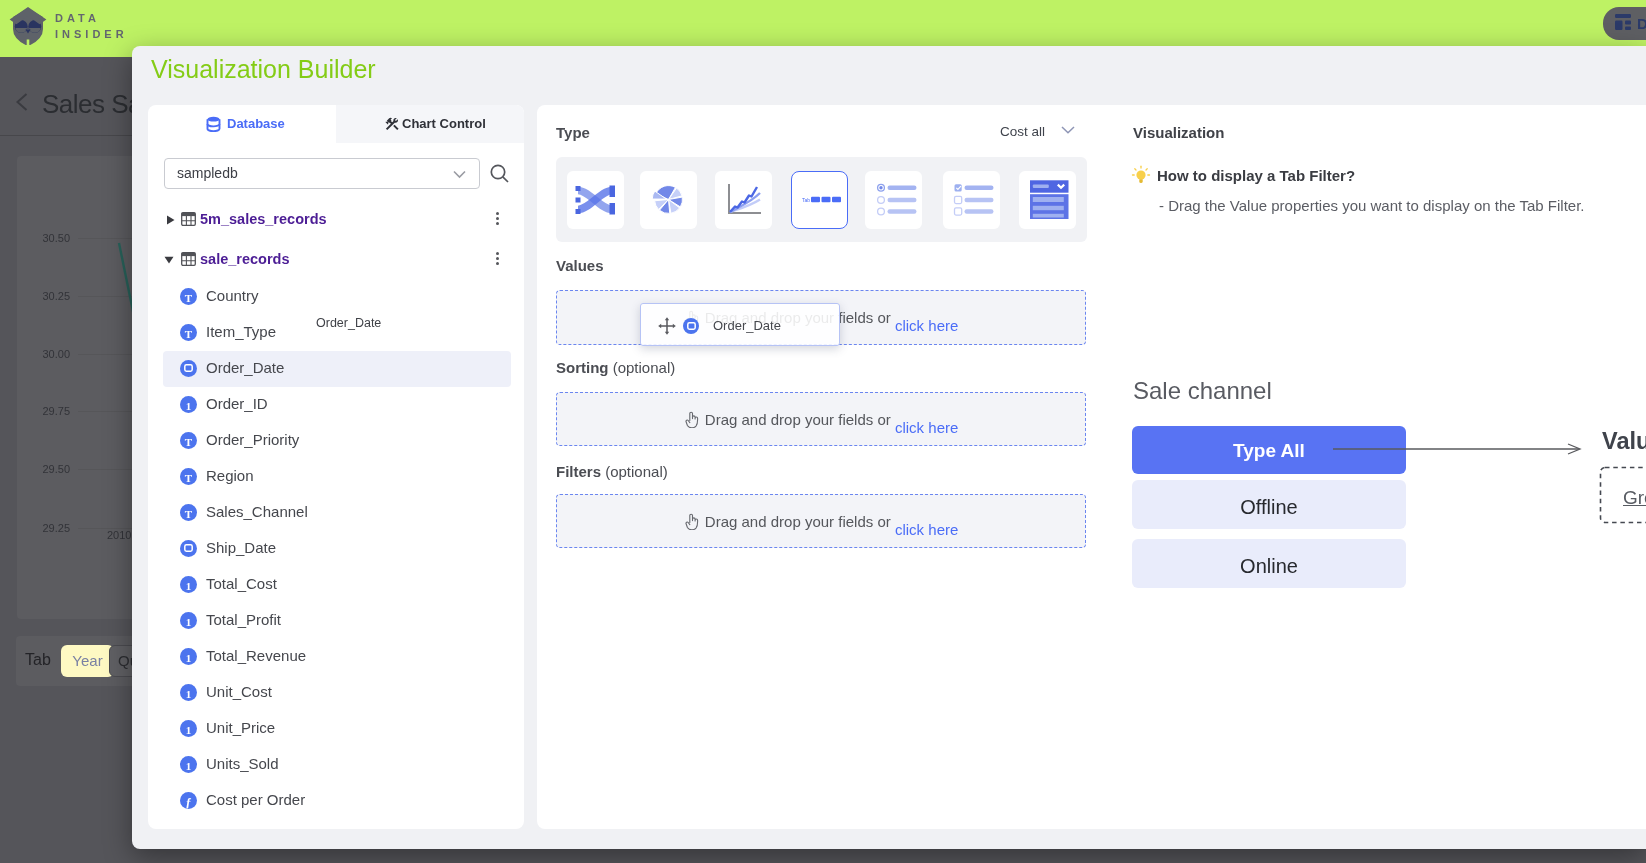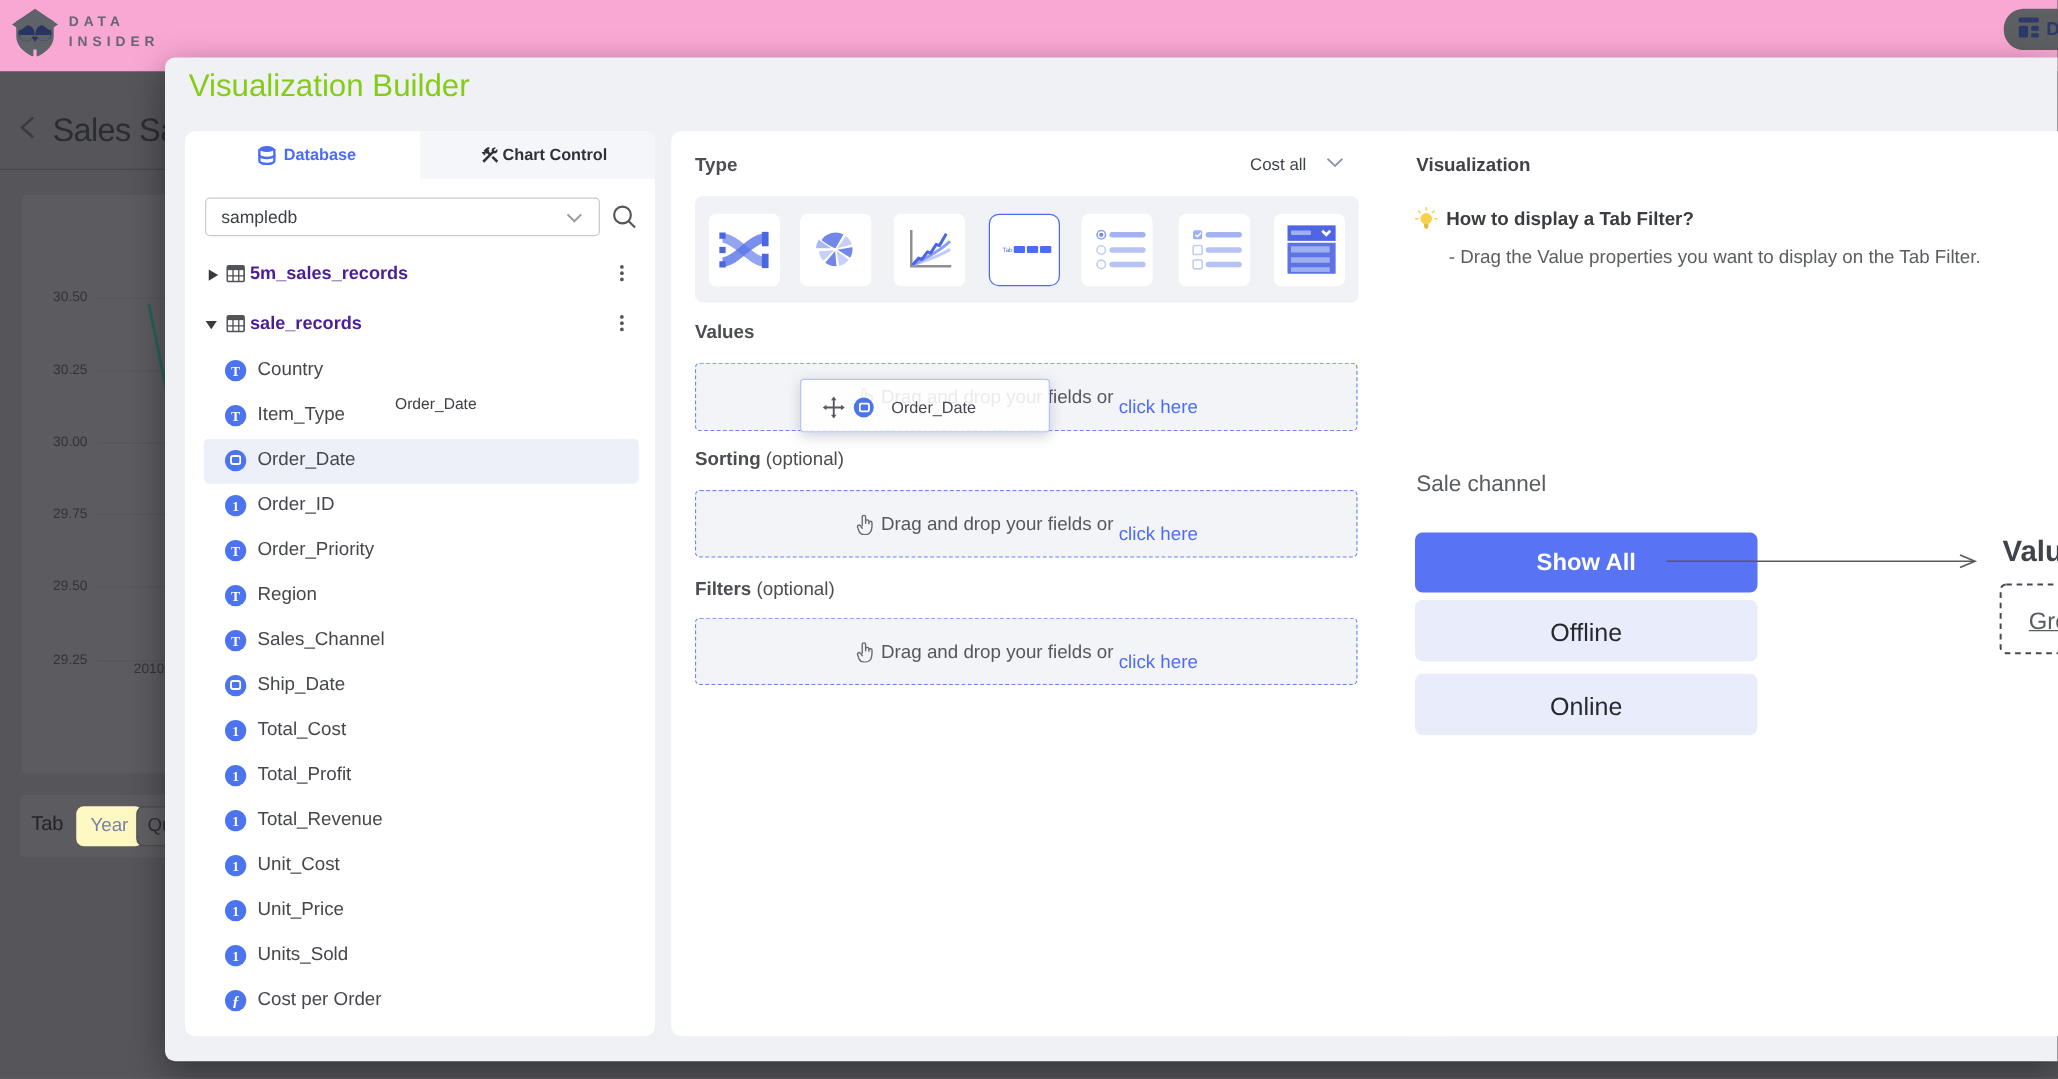--- a/index.html
+++ b/index.html
@@ -1,20 +1,20 @@
 <!DOCTYPE html>
 <html><head>
 <meta charset="utf-8">
 <style>
   * { margin:0; padding:0; box-sizing:border-box; }
   html,body { width:1646px; height:863px; overflow:hidden; background:#55555a;
     font-family:"Liberation Sans", sans-serif; }
   .abs { position:absolute; }
   
-  #nav { position:absolute; left:0; top:0; width:1646px; height:57px; background:#f9a8d4; }
+  #nav { position:absolute; left:0; top:0; width:1646px; height:57px; background:#bef264; }
   .logotx { position:absolute; color:#63666f; font-weight:bold; font-size:11px; letter-spacing:4px; }
   #navbtn { position:absolute; left:1603px; top:7px; width:65px; height:33px; border-radius:16px; background:#5e5f63; }
   #navbtn .D { position:absolute; left:34px; top:8px; color:#2b3a69; font-weight:bold; font-size:15px; }
   #pgtitle { position:absolute; left:42px; top:89px; font-size:26px; letter-spacing:-0.5px; color:#2b2d31; }
   #pgdivider { position:absolute; left:0; top:135px; width:132px; height:1px; background:#47474b; }
   #chartcard { position:absolute; left:17px; top:156px; width:280px; height:463px; background:#5c5c60; border-radius:4px; }
   .ylab { position:absolute; width:40px; text-align:right; font-size:11px; color:#323338; }
   .grid { position:absolute; left:61px; width:219px; height:1px; background:#565659; }
   #tabcard { position:absolute; left:16px; top:636px; width:280px; height:50px; background:#5c5c60; border-radius:4px; }
   #tabcard .tab { position:absolute; left:9px; top:15px; font-size:16px; color:#232327; }
@@ -53,21 +53,21 @@
       display:flex; align-items:center; justify-content:center; font-size:15px; color:#55575c;text-align:right; }
   .dzone .ch { color:#4a6cf7;margin-top:16px; }
   #ghost { position:absolute; left:103px; top:198px; width:200px; height:43px; background:rgba(255,255,255,0.88);
       border:1px solid #b6c3f5; border-radius:3px; box-shadow:0 3px 10px rgba(60,70,100,0.22); }
   #ghost .gt { position:absolute; left:72px; top:14px; font-size:13px; color:#45474d; }
   #ghost .gc { position:absolute; left:42px; top:13.5px; width:16px; height:16px; border-radius:50%; background:#4c74ee; }
   
   #rpanel .h1 { position:absolute; left:16px; top:19px; font-size:15px; font-weight:bold; color:#404248; }
   #howto { position:absolute; left:40px; top:62px; font-size:15px; font-weight:bold; color:#3a3c42; }
   #dragline { position:absolute; left:42px; top:92px; font-size:15px; color:#5b5d64; }
-  #salechannel { position:absolute; left:16px; top:272px; font-size:18px; color:#595b62; }
+  #salechannel { position:absolute; left:16px; top:272px; font-size:24px; color:#595b62; }
   .chbtn { position:absolute; left:15px; width:274px; text-align:center; border-radius:6px; font-size:19px; }
   #showall { top:321px; height:48px; background:#5873f3; color:#fff; font-weight:bold; line-height:50px; }
   #offline { top:375px; height:49px; background:#e9ecfb; color:#27292e; line-height:54px; font-size:20px; }
   #online  { top:434px; height:49px; background:#e9ecfb; color:#27292e; line-height:54px; font-size:20px; }
   #valu { position:absolute; left:1602px; top:428px; font-size:23.5px; line-height:26px; font-weight:bold; color:#3f434b; }
   #grp { position:absolute; left:1623px; top:487px; font-size:19px; color:#575b62; text-decoration:underline; }
   #floatod { position:absolute; left:316px; top:316px; font-size:12.5px; color:#3f4147; }
 </style>
 </head>
 <body>
@@ -351,21 +351,21 @@
         <path d="M16.2,3.8 L15,5"></path>
       <path d="M1.5,10 H3.2"></path>
         <path d="M16.8,10 H18.5"></path>
     </g>
     <circle cx="10" cy="10" r="4.6" fill="#f8d04b"></circle>
     <path d="M8.3,14.2 h3.4 v2.2 a1.7,1.7 0 0 1 -3.4,0 Z" fill="#e4ba33"></path>
   </svg>
   <div id="howto">How to display a Tab Filter?</div>
   <div id="dragline">- Drag the Value properties you want to display on the Tab Filter.</div>
   <div id="salechannel">Sale channel</div>
-  <div class="chbtn" id="showall">Show All</div>
+  <div class="chbtn" id="showall">Type All</div>
   <div class="chbtn" id="offline">Offline</div>
   <div class="chbtn" id="online">Online</div>
 </div>
 <svg class="abs" style="left:1333px;top:441px" width="250" height="16" viewBox="0 0 250 16">
   <path d="M0,8 L246,8" stroke="#595a5e" stroke-width="1.3" fill="none"></path>
   <path d="M235,3 L247,8 L235,13" stroke="#595a5e" stroke-width="1.3" fill="none"></path>
 </svg>
 <div id="valu">Value</div>
 <svg class="abs" style="left:1599px;top:466px" width="130" height="60">
   <rect x="1.5" y="1.5" width="126" height="55" rx="4.5" fill="none" stroke="#454951" stroke-width="1.6" stroke-dasharray="4.5 3.8"></rect>

